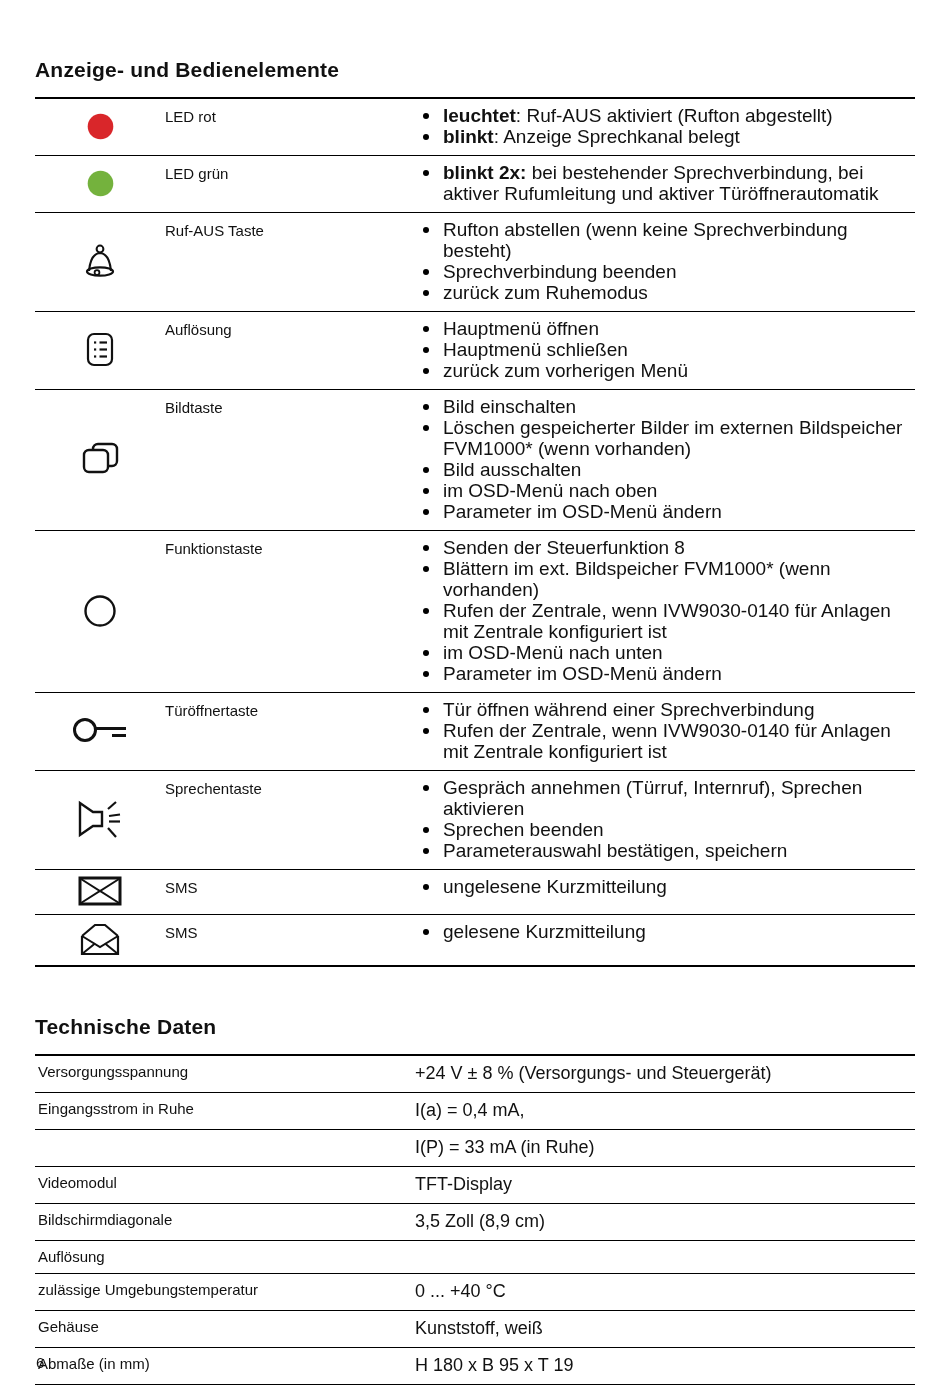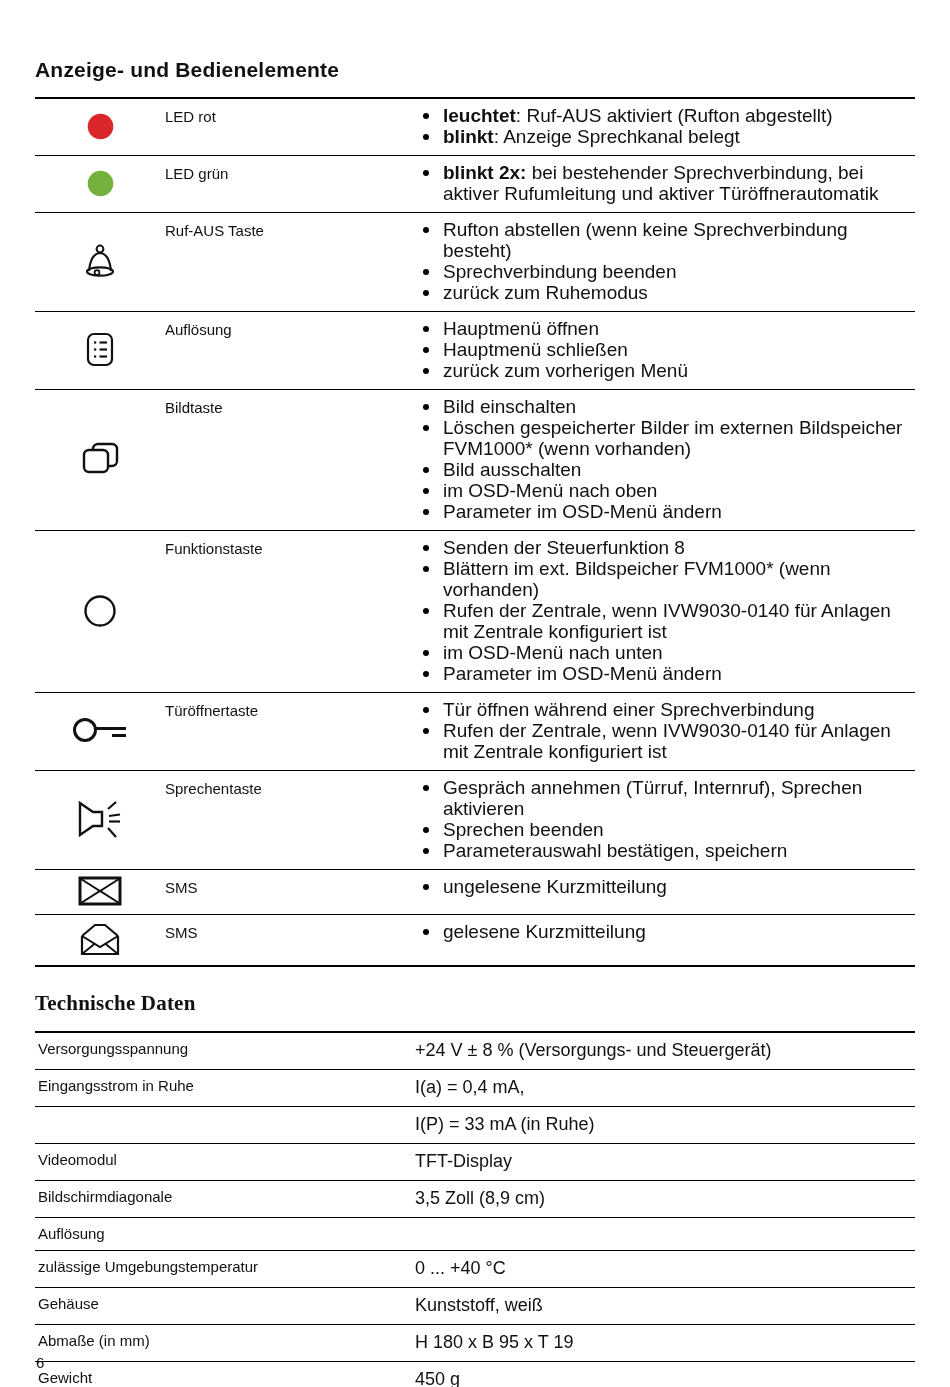--- a/index.html
+++ b/index.html
@@ -12,21 +12,21 @@
     position: relative;
     overflow: hidden;
   }
   .content { padding: 58px 35px 0 35px; }
   h1, h2 {
     font-size: 21px;
     font-weight: bold;
     margin: 0 0 15px 0;
     letter-spacing: 0.2px;
   }
-  h2 { margin-top: 24px; font-family: Liberation Serif, serif; }
+  h2 { margin-top: 48px; }
 
   
   .ctable { border-top: 2px solid #000; }
   .crow {
     display: flex;
     align-items: flex-start;
     border-bottom: 1.5px solid #000;
     padding: 6px 0 8px 0;
   }
   .crow:last-child { border-bottom: 2px solid #000; }

